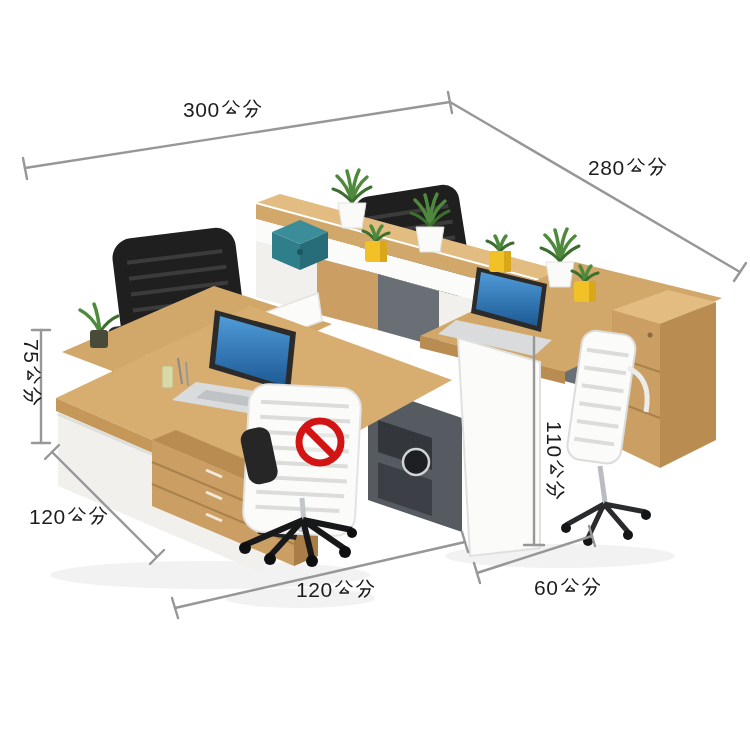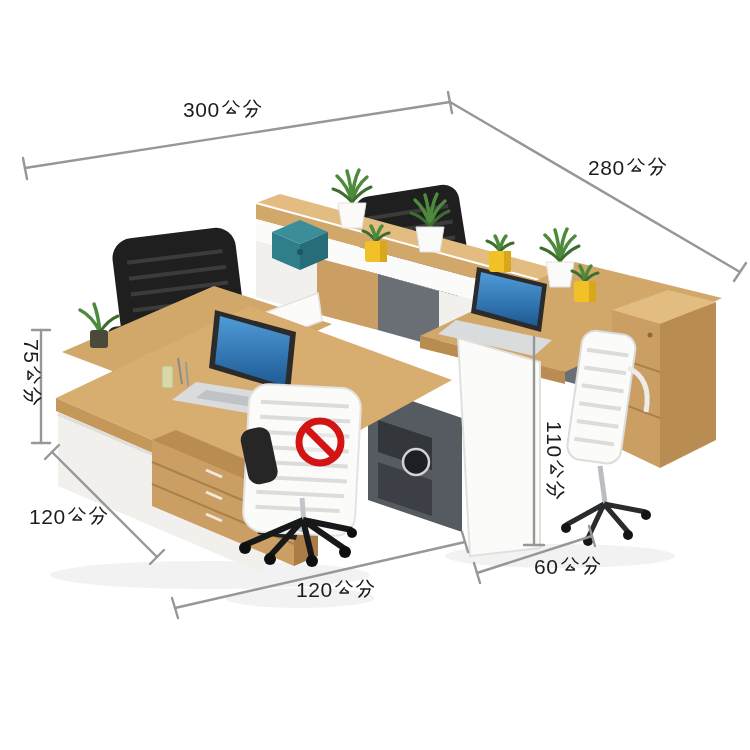--- a/index.html
+++ b/index.html
@@ -306,21 +306,21 @@
         <path d="M62,10 C68,22 78,32 90,38"></path>
         <path d="M52,44 L30,70 L72,70"></path>
         <path d="M56,54 L72,66"></path>
       </svg><svg class="glyph" viewBox="0 0 100 100">
         <path d="M40,6 C34,20 24,32 10,40"></path>
         <path d="M60,6 C66,20 78,32 92,40"></path>
         <path d="M28,50 L74,50"></path>
         <path d="M74,50 C73,66 64,80 48,90"></path>
         <path d="M46,50 C42,66 34,80 20,90"></path>
       </svg></div>
-  <div class="dim-label cjk" style="left:534px;top:556px"><span>6</span><span>0</span><svg class="glyph" viewBox="0 0 100 100">
+  <div class="dim-label cjk" style="left:534px;top:577px"><span>6</span><span>0</span><svg class="glyph" viewBox="0 0 100 100">
         <path d="M38,10 C32,22 22,32 10,38"></path>
         <path d="M62,10 C68,22 78,32 90,38"></path>
         <path d="M52,44 L30,70 L72,70"></path>
         <path d="M56,54 L72,66"></path>
       </svg><svg class="glyph" viewBox="0 0 100 100">
         <path d="M40,6 C34,20 24,32 10,40"></path>
         <path d="M60,6 C66,20 78,32 92,40"></path>
         <path d="M28,50 L74,50"></path>
         <path d="M74,50 C73,66 64,80 48,90"></path>
         <path d="M46,50 C42,66 34,80 20,90"></path>

